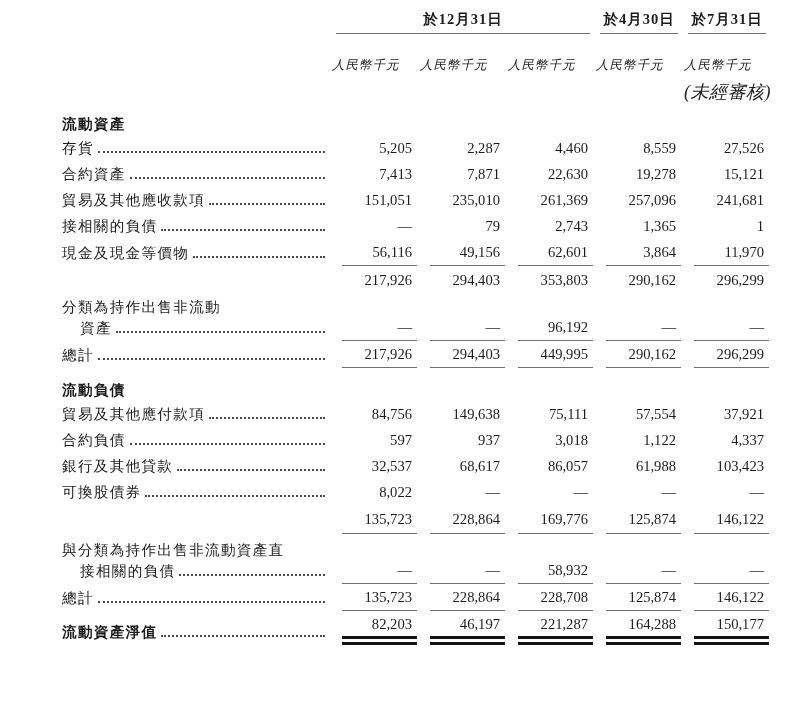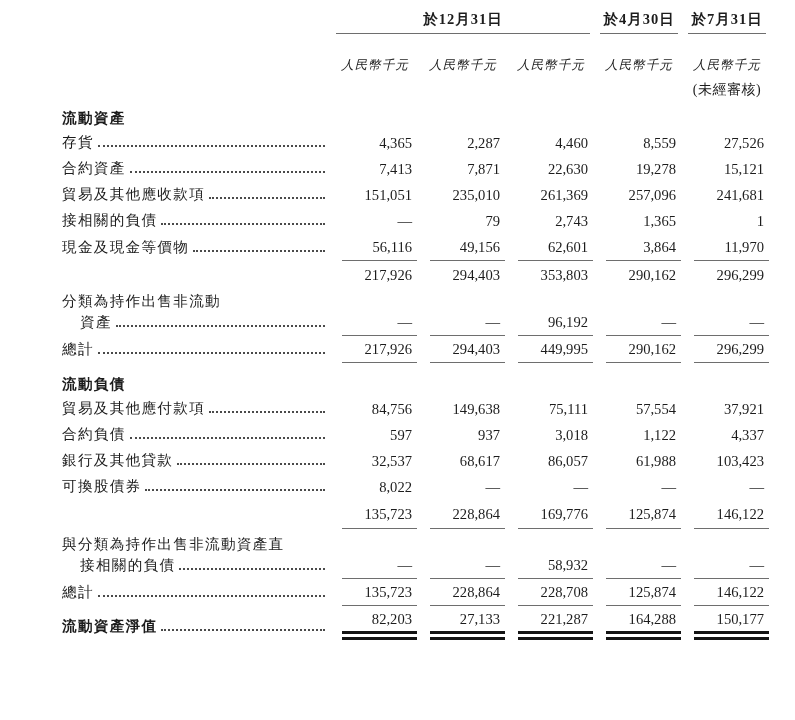--- a/index.html
+++ b/index.html
@@ -19,29 +19,29 @@
   .grp-cell { padding:2px 5px 0 5px; }
   .grp {
     text-align:center; font-weight:700; font-size:14.5px; letter-spacing:1px;
     border-bottom:1.5px solid #6e6e6e; padding-bottom:4px; white-space:nowrap;
   }
   .yr-cell { text-align:center; padding-top:7px; }
   .yr {
     display:inline-block; font-weight:700; font-size:14.5px; letter-spacing:0.5px;
     border-bottom:1.5px solid #6e6e6e; padding:0 7px 3px 7px; white-space:nowrap;
   }
-  .cur-cell { text-align:center; padding-top:21px; }
+  .cur-cell { padding-top:21px; }
   .cur { font-style:italic; font-size:12.5px; letter-spacing:1px; white-space:nowrap; }
   .note-cell { text-align:center; padding-top:5px; padding-bottom:2px; }
-  .note { font-size:14px; letter-spacing:0.5px; white-space:nowrap; }
+  .note { font-size:18px; letter-spacing:0.5px; white-space:nowrap;font-style:italic; }
 
   
   tbody td { font-size:14.6px; line-height:18px; vertical-align:bottom; }
   .lab-cell { padding:4px 0 4px 0; }
-  .labwrap { display:flex; align-items:baseline;font-family:Liberation Mono, monospace; }
+  .labwrap { display:flex; align-items:baseline; }
   .lab { letter-spacing:1.3px; white-space:nowrap; }
   .ind .lab { padding-left:18px; }
   .b { font-weight:700; }
   .lead { flex:1 1 auto; border-bottom:2px dotted #4a4a4a; margin:0 6px 3px 4px; min-width:10px; }
   .val-cell { padding:0 2px 0 11px; }
   .num { text-align:right; padding:4px 5px 4px 0; white-space:nowrap; }
   .rule-s .num { border-bottom:1.5px solid #6e6e6e; }
   .rule-d .num { border-bottom:9px double #141414; padding-bottom:3px; }
   tr.sec td { font-weight:700; padding-top:13px; padding-bottom:2px; }
   tr.sec.first td { padding-top:9px; }
@@ -98,21 +98,21 @@
           </td>
         </tr>
         <tr class="">
           <td class="lab-cell">
             <div class="labwrap">
               <span class="lab">存貨</span>
               <span class="lead"></span>
             </div>
           </td>
           <td class="val-cell">
-            <div class="num">4,365</div>
+            <div class="num">5,205</div>
           </td>
           <td class="val-cell">
             <div class="num">2,287</div>
           </td>
           <td class="val-cell">
             <div class="num">4,460</div>
           </td>
           <td class="val-cell">
             <div class="num">8,559</div>
           </td>
@@ -461,21 +461,21 @@
           <td class="lab-cell b">
             <div class="labwrap">
               <span class="lab">流動資產淨值</span>
               <span class="lead"></span>
             </div>
           </td>
           <td class="val-cell">
             <div class="num">82,203</div>
           </td>
           <td class="val-cell">
-            <div class="num">27,133</div>
+            <div class="num">46,197</div>
           </td>
           <td class="val-cell">
             <div class="num">221,287</div>
           </td>
           <td class="val-cell">
             <div class="num">164,288</div>
           </td>
           <td class="val-cell">
             <div class="num">150,177</div>
           </td>

